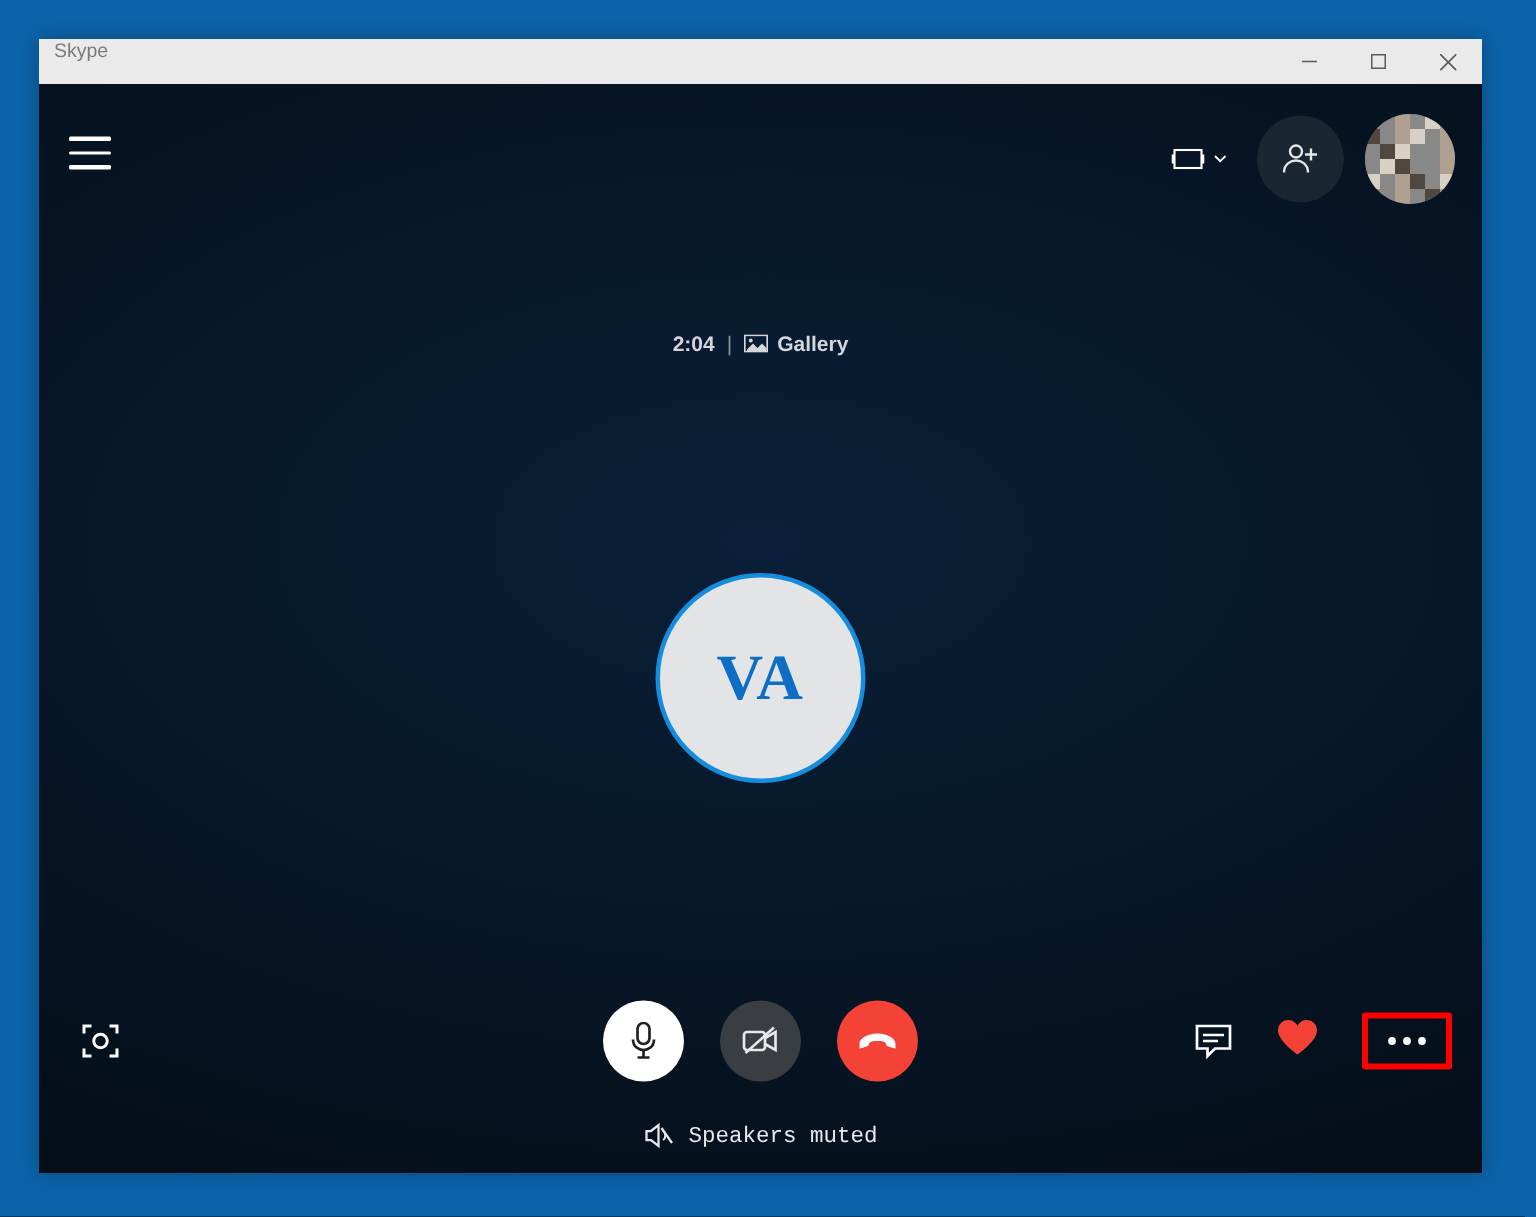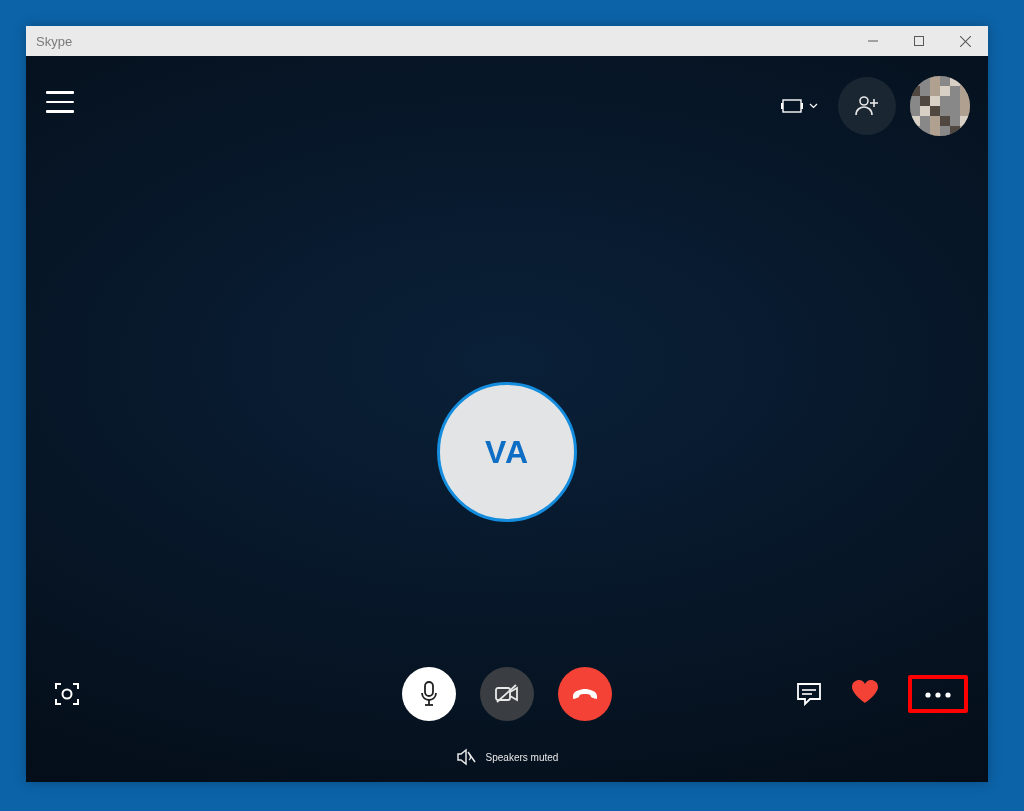--- a/index.html
+++ b/index.html
@@ -19,21 +19,21 @@
       height: 756px;
       background: #05121f;
       box-shadow: 0 0 12px rgba(0,0,0,0.25);
       display: flex;
       flex-direction: column;
     }
     .titlebar {
       height: 30px;
       background: #eaeaea;
       display: flex;
-      align-items: center;
+      align-items: flex-start;
       padding-left: 10px;
       color: #7a7a7a;
       font-size: 13px;
     }
     .titlebar-spacer { flex: 1; }
     .titlebar-btn {
       width: 46px;
       height: 30px;
       display: flex;
       align-items: center;
@@ -135,23 +135,24 @@
       transform: translateX(-50%);
       width: 140px;
       height: 140px;
       border-radius: 50%;
       background: #e3e4e6;
       border: 3px solid #158dde;
       display: flex;
       align-items: center;
       justify-content: center;
       color: #0e6ec5;
-      font-size: 32px;
+      font-size: 43px;
       font-weight: 700;
       letter-spacing: 1px;
+      font-family: Liberation Serif, serif;
     }
     
     .controls {
       position: absolute;
       bottom: 58px;
       left: 0; right: 0;
       height: 60px;
       display: flex;
       align-items: center;
     }
@@ -191,25 +192,26 @@
       border: 4px solid #ff0000;
       border-radius: 2px;
     }
     
     .status-bar {
       position: absolute;
       bottom: 16px;
       left: 0; right: 0;
       text-align: left;
       color: #e8e8e8;
-      font-size: 10px;
+      font-size: 15px;
       display: flex;
       align-items: center;
       justify-content: center;
       gap: 10px;
+      font-family: Liberation Mono, monospace;
     }
   </style>
 </head>
 <body>
 
 <div class="window">
 
   <div class="titlebar">
     <span>Skype</span>
     <div class="titlebar-spacer"></div>
@@ -291,20 +293,32 @@
           <div></div>
         <div></div>
           <div></div>
           <div></div>
           <div></div>
           <div></div>
           <div></div>
       </div>
     </div>
 
+    <div class="call-sub">
+      <span>2:04</span>
+      <span class="sep">|</span>
+      <span class="gallery-link">
+        <svg width="16" height="12" viewBox="0 0 16 12">
+          <rect x="0.5" y="0.5" width="15" height="11" fill="none" stroke="#d4d6da" stroke-width="1.2"></rect>
+          <circle cx="4.5" cy="4" r="1.3" fill="#d4d6da"></circle>
+          <path d="M2 10 L6 6 L9 9 L12 6 L15 9 L15 11 L2 11 Z" fill="#d4d6da"></path>
+        </svg>
+        <span>Gallery</span>
+      </span>
+    </div>
 
     <div class="center-avatar">
       <span>VA</span>
     </div>
 
     <div class="controls">
       <div class="ctrl-left">
         <div class="plain-icon-btn">
           <svg width="30" height="30" viewBox="0 0 30 30">
             <path d="M4 10 L4 5 L9 5 M21 5 L26 5 L26 10 M26 20 L26 25 L21 25 M9 25 L4 25 L4 20" fill="none" stroke="#fff" stroke-width="2"></path>

